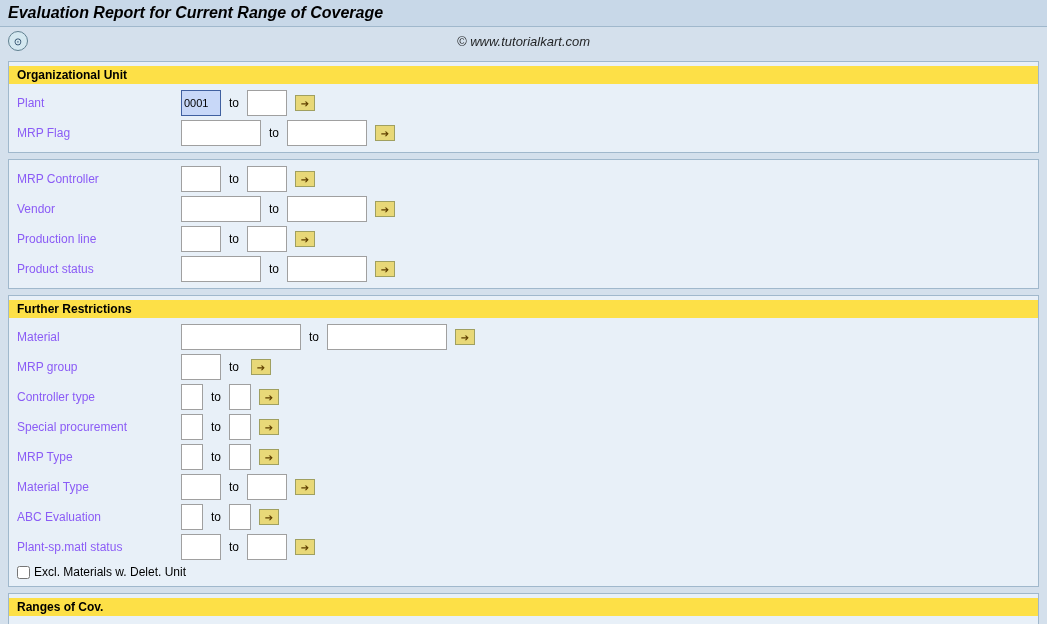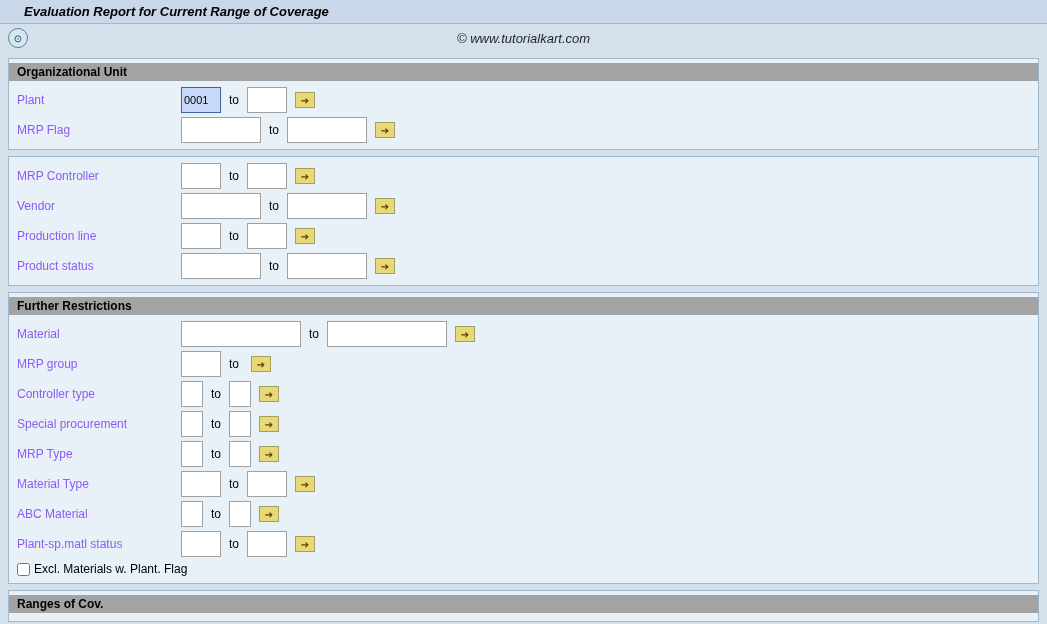--- a/index.html
+++ b/index.html
@@ -5,24 +5,24 @@
     * { box-sizing: border-box; margin: 0; padding: 0; }
     body {
       font-family: Arial, sans-serif;
       font-size: 12px;
       background: #d4e0ec;
       width: 1047px;
       min-height: 624px;
     }
     .title-bar {
       background: #c8d8e8;
-      padding: 4px 24px;
+      padding: 4px 8px;
       font-style: italic;
       font-weight: bold;
-      font-size: 13px;
+      font-size: 16px;
       border-bottom: 1px solid #a0b8cc;
     }
     .toolbar {
       background: #d4e0ec;
       padding: 4px 8px;
       display: flex;
       align-items: center;
       gap: 8px;
       position: relative;
     }
@@ -35,21 +35,21 @@
       font-style: italic;
       opacity: 0.85;
     }
     .section {
       background: #e8f0f8;
       border: 1px solid #a0b8cc;
       margin: 6px 8px;
       padding: 4px 0;
     }
     .section-header {
-      background: #a3a3a3;
+      background: #fde047;
       padding: 2px 8px;
       font-weight: bold;
       font-size: 12px;
       color: #000;
       margin-bottom: 4px;
     }
     .field-row {
       display: flex;
       align-items: center;
       padding: 2px 8px;
@@ -229,36 +229,36 @@
 
   <div class="field-row">
     <span class="field-label">Material Type</span>
     <input class="field-input input-sm" type="text" value="" style="">
     <span class="to-label">to</span>
     <input class="field-input input-sm" type="text" value="" style="">
     <button class="arrow-btn">➔</button>
   </div>
 
   <div class="field-row">
-    <span class="field-label">ABC Material</span>
+    <span class="field-label">ABC Evaluation</span>
     <input class="field-input" style="width: 22px;" type="text" value="">
     <span class="to-label">to</span>
     <input class="field-input" style="width: 22px;" type="text" value="">
     <button class="arrow-btn">➔</button>
   </div>
 
   <div class="field-row">
     <span class="field-label">Plant-sp.matl status</span>
     <input class="field-input input-sm" type="text" value="" style="">
     <span class="to-label">to</span>
     <input class="field-input input-sm" type="text" value="" style="">
     <button class="arrow-btn">➔</button>
   </div>
 
   <div class="checkbox-row">
     <input type="checkbox" style="">
-    <span>Excl. Materials w. Plant. Flag</span>
+    <span>Excl. Materials w. Delet. Unit</span>
   </div>
 </div>
 
 <div class="section">
   <div class="section-header">Ranges of Cov.</div>
 </div>
 
 </body></html>

